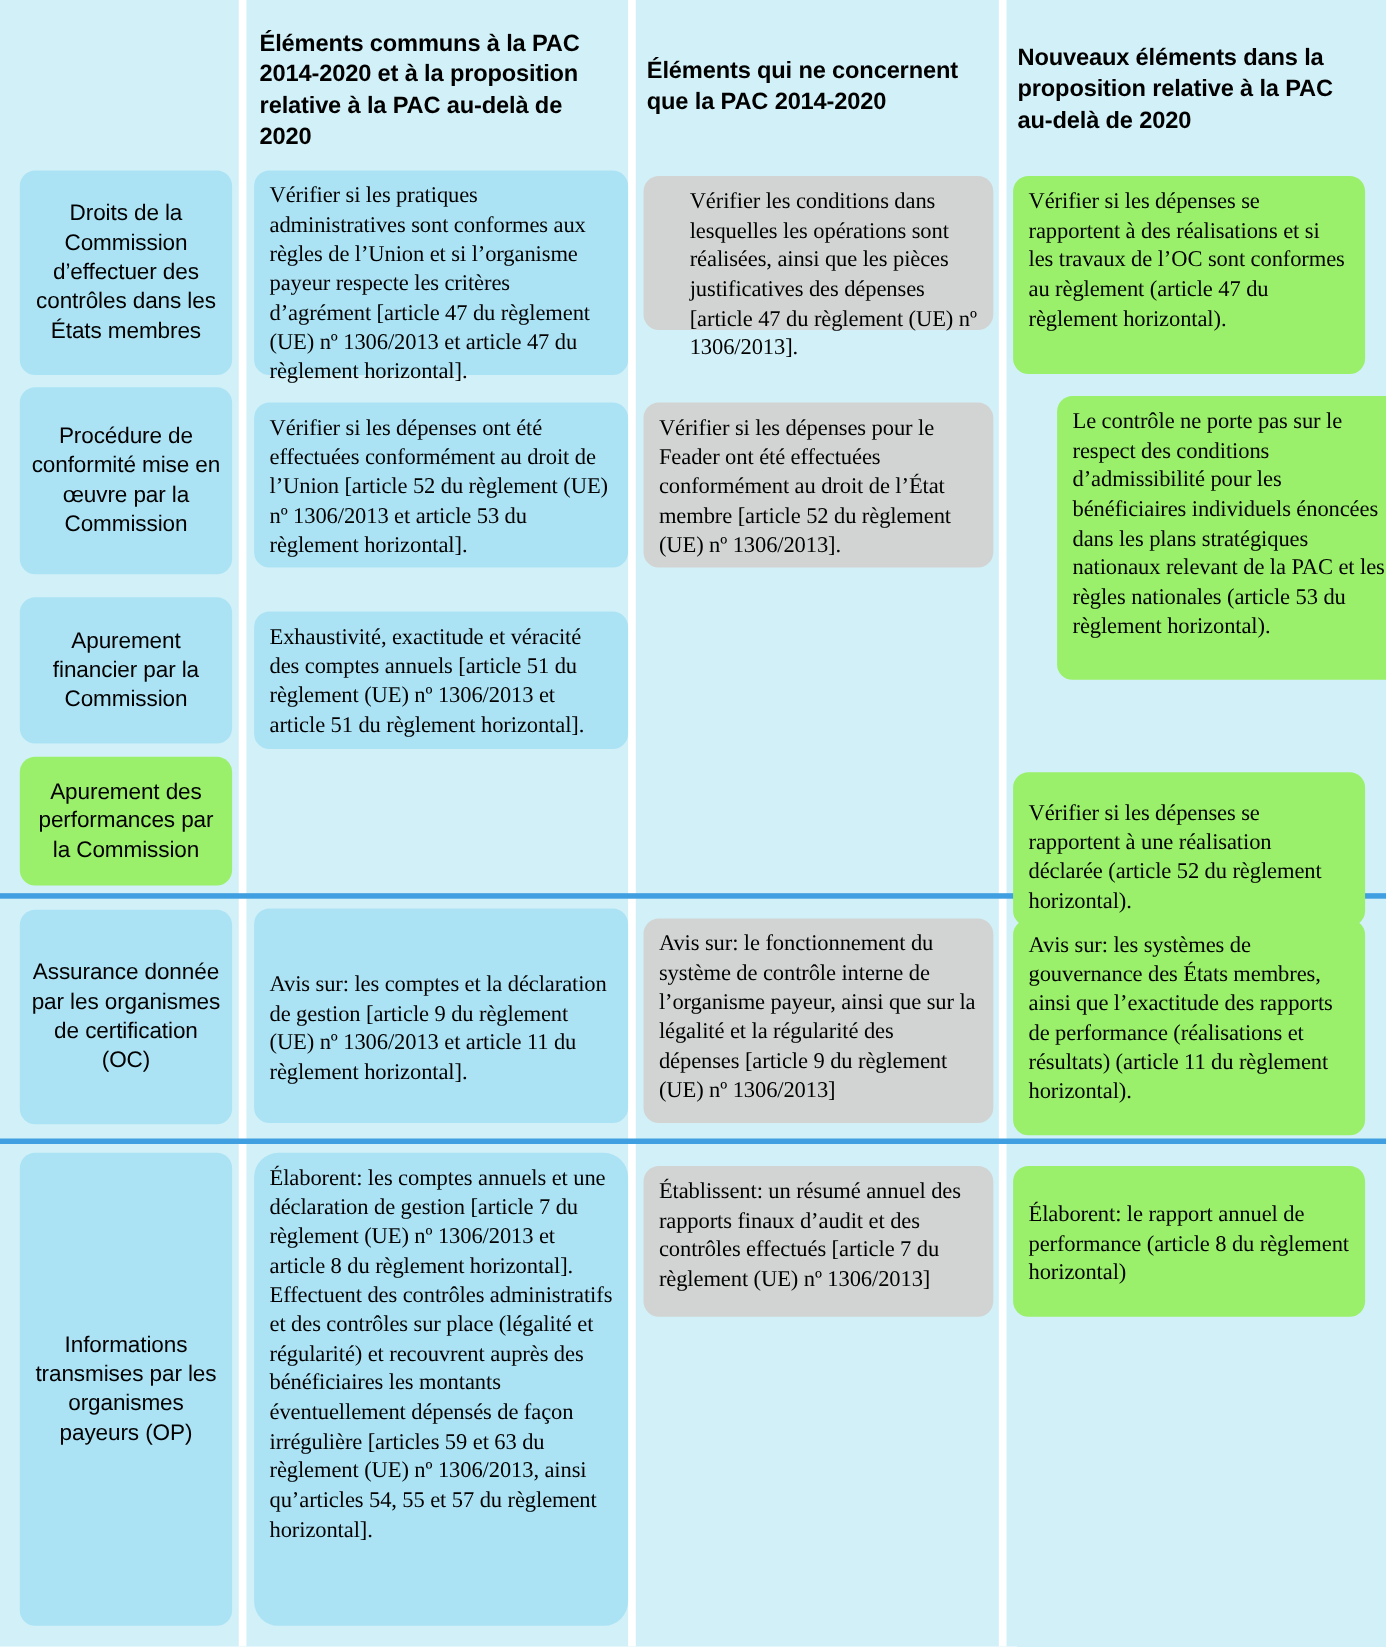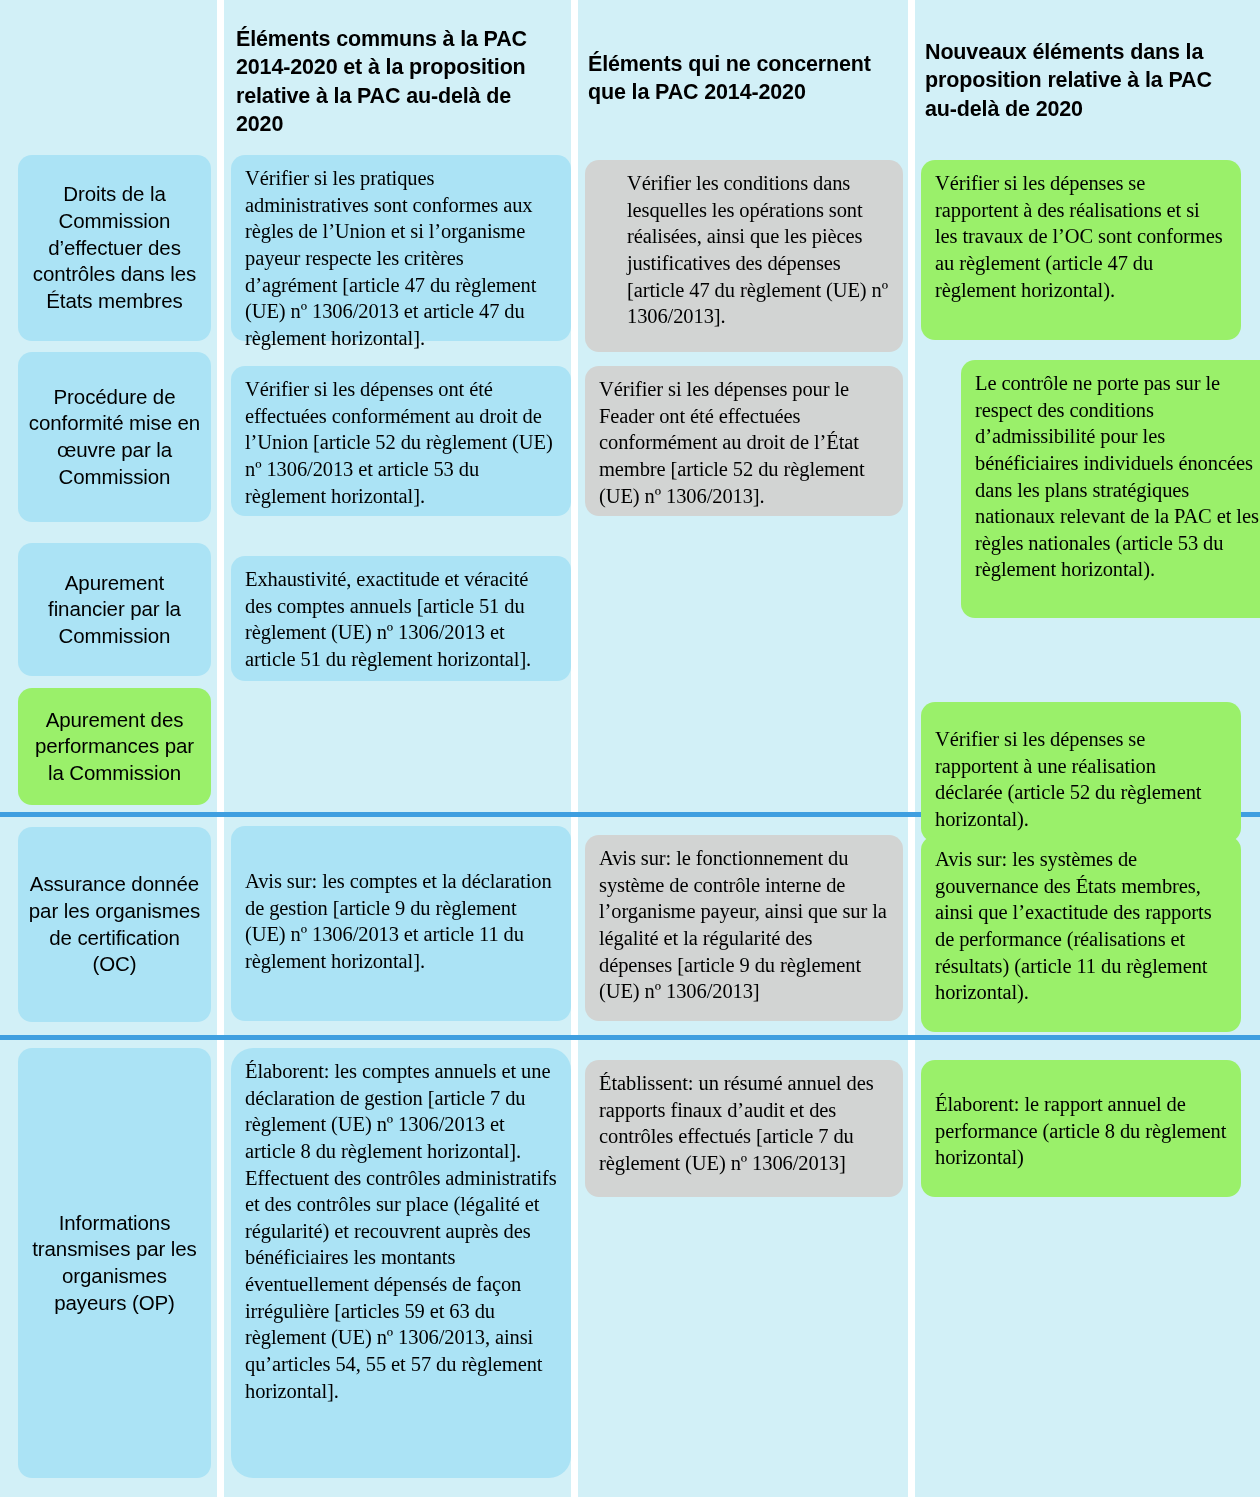--- a/index.html
+++ b/index.html
@@ -133,28 +133,28 @@
 
   <div class="card blue" style="left:231px; top:366px; width:340px; height:150px;">
     <p>Vérifier si les dépenses ont été effectuées conformément au droit de l’Union [article 52 du règlement (UE) nº 1306/2013 et article 53 du règlement horizontal].</p>
   </div>
 
   <div class="card blue" style="left:231px; top:556px; width:340px; height:125px;">
     <p>Exhaustivité, exactitude et véracité des comptes annuels [article 51 du règlement (UE) nº 1306/2013 et article 51 du règlement horizontal].</p>
   </div>
 
   <div class="card blue" style="left:231px; top:826px; width:340px; height:195px;">
-    <p style="margin-top:32px;">Avis sur: les comptes et la déclaration de gestion [article 9 du règlement (UE) nº 1306/2013 et article 11 du règlement horizontal].</p>
+    <p style="margin-top:46px;">Avis sur: les comptes et la déclaration de gestion [article 9 du règlement (UE) nº 1306/2013 et article 11 du règlement horizontal].</p>
   </div>
 
   <div class="card blue" style="left:231px; top:1048px; width:340px; height:430px;border-radius:22px;">
     <p>Élaborent: les comptes annuels et une déclaration de gestion [article 7 du règlement (UE) nº 1306/2013 et article 8 du règlement horizontal]. Effectuent des contrôles administratifs et des contrôles sur place (légalité et régularité) et recouvrent auprès des bénéficiaires les montants éventuellement dépensés de façon irrégulière [articles 59 et 63 du règlement (UE) nº 1306/2013, ainsi qu’articles 54, 55 et 57 du règlement horizontal].</p>
   </div>
 
-  <div class="card grey" style="left:585px; top:160px; width:318px; height:192px;padding-left:42px;">
+  <div class="card grey" style="left:585px; top:160px; width:318px; height:140px;padding-left:42px;">
     <p>Vérifier les conditions dans lesquelles les opérations sont réalisées, ainsi que les pièces justificatives des dépenses [article 47 du règlement (UE) nº 1306/2013].</p>
   </div>
 
   <div class="card grey" style="left:585px; top:366px; width:318px; height:150px;">
     <p>Vérifier si les dépenses pour le Feader ont été effectuées conformément au droit de l’État membre [article 52 du règlement (UE) nº 1306/2013].</p>
   </div>
 
   <div class="card grey" style="left:585px; top:835px; width:318px; height:186px;">
     <p>Avis sur: le fonctionnement du système de contrôle interne de l’organisme payeur, ainsi que sur la légalité et la régularité des dépenses [article 9 du règlement (UE) nº 1306/2013]</p>
   </div>

